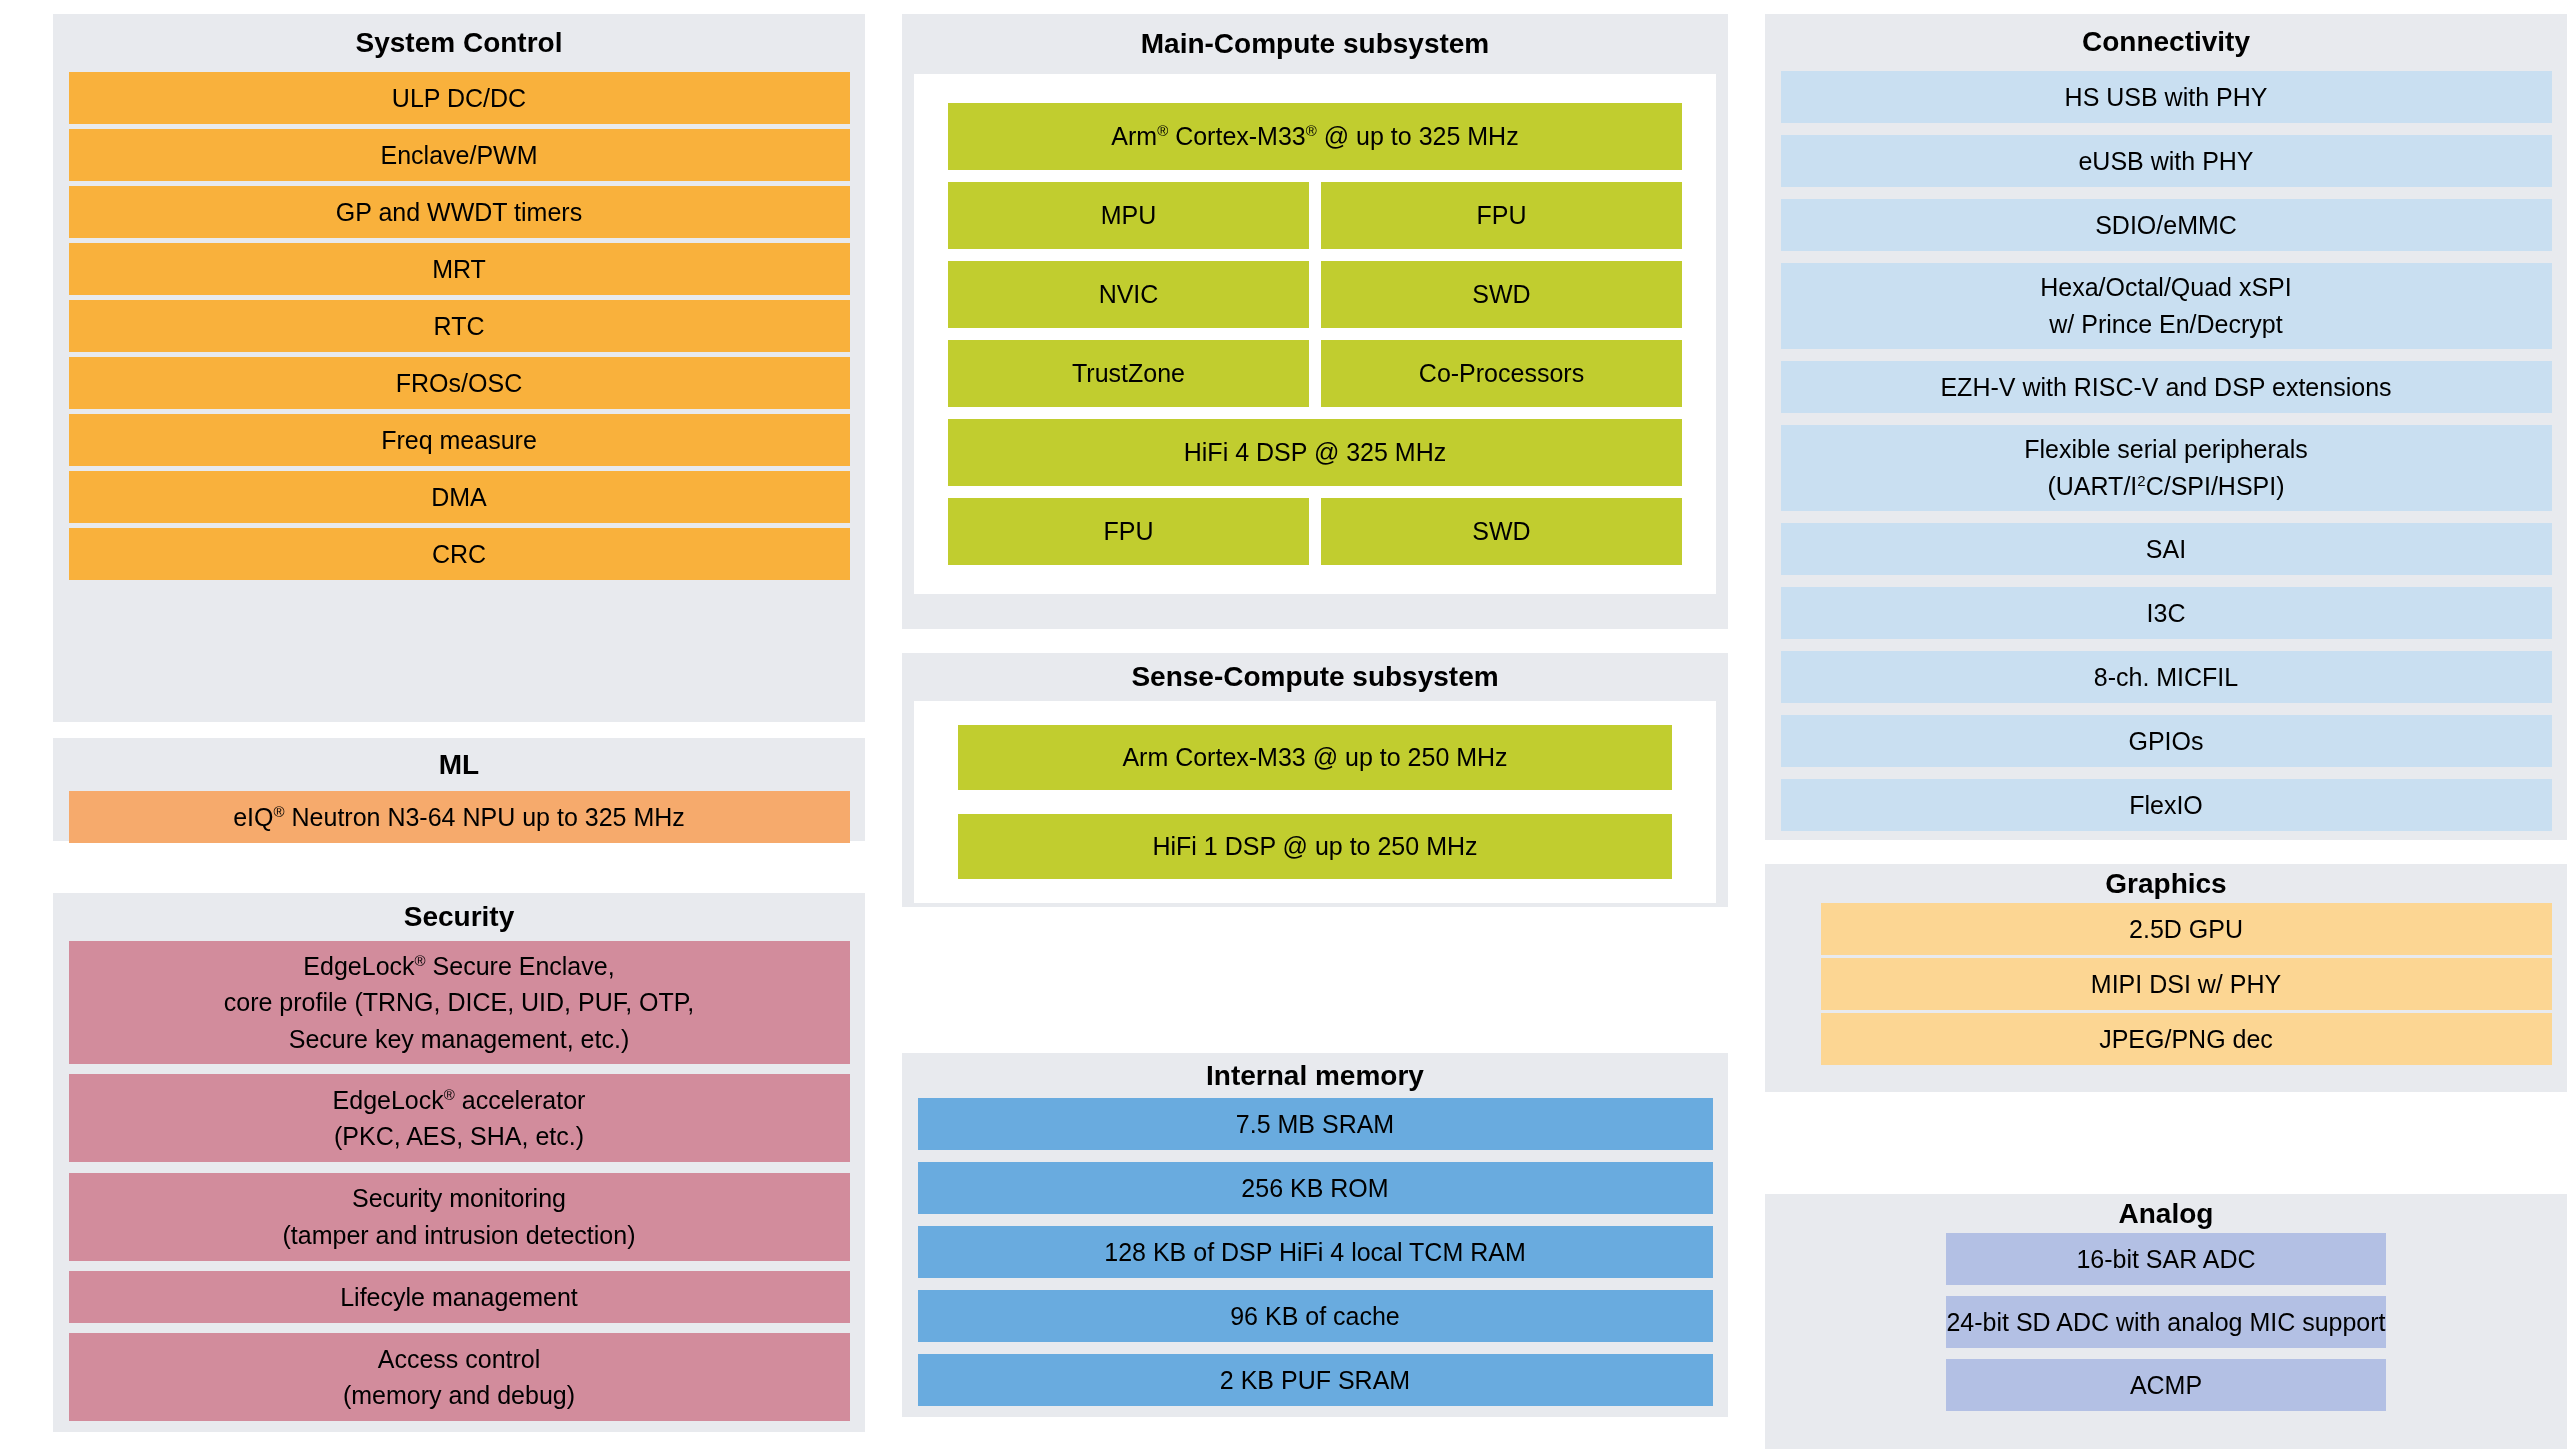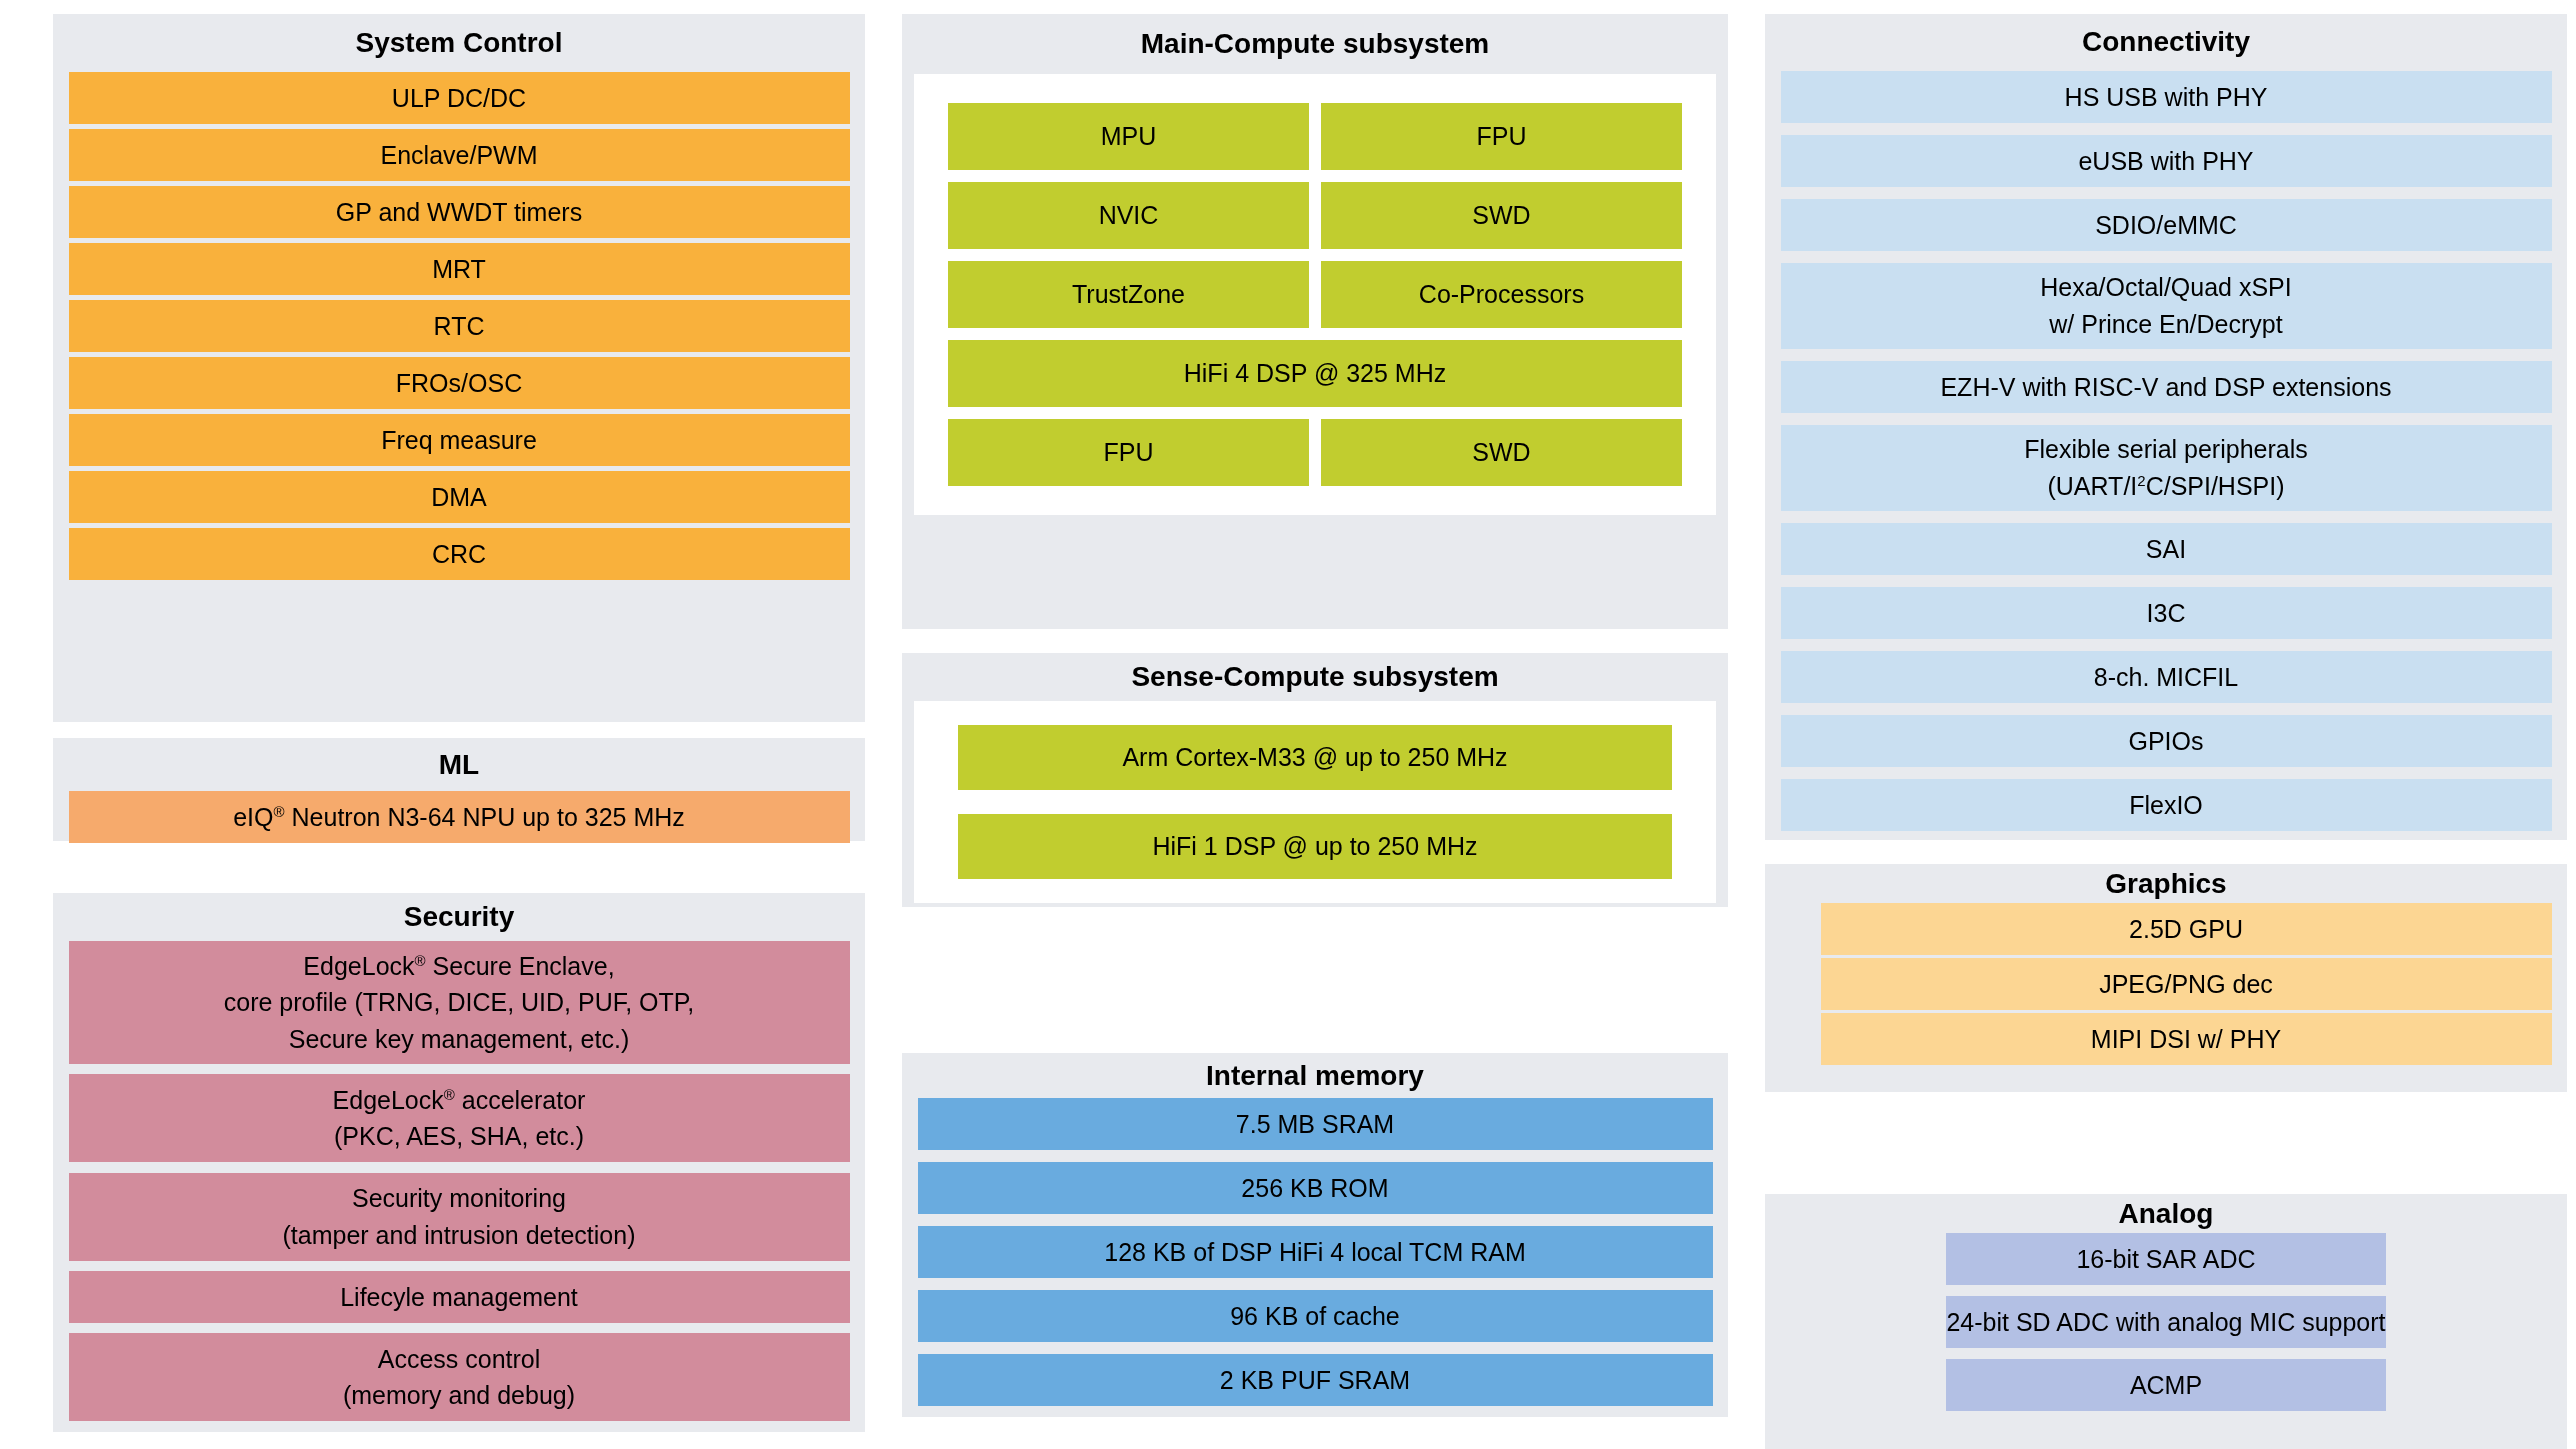--- a/index.html
+++ b/index.html
@@ -100,20 +100,23 @@
     <div class="row rose h102">
         <span class="txt">Access control
 (memory and debug)</span>
       </div>
   </div>
 </div>
 
 <div class="panel" style="left:902px;top:13.7px;width:826px;height:615px;">
   <div class="panel-title" style="height:60px;">Main-Compute subsystem</div>
   <div class="whitebox" style="margin:0 12px 13.7px;padding:29px 34px;gap:12px;">
+    <div class="row green h78">
+      <span class="txt"><span>Arm</span><sup class="reg">®</sup><span> Cortex-M33</span><sup class="reg">®</sup><span> @ up to 325 MHz</span></span>
+    </div>
     <div class="grid2">
       <div class="row green h78">
           <span class="txt">MPU</span>
         </div>
       <div class="row green h78">
           <span class="txt">FPU</span>
         </div>
     </div>
     <div class="grid2">
       <div class="row green h78">
@@ -219,24 +222,24 @@
   </div>
 </div>
 
 <div class="panel" style="left:1765px;top:864px;width:802px;height:228px;">
   <div class="panel-title" style="height:39px;">Graphics</div>
   <div class="rows" style="gap:3px;padding-bottom:12px;margin-left:40px;">
     <div class="row peach h60">
         <span class="txt">2.5D GPU</span>
       </div>
     <div class="row peach h60">
+        <span class="txt">MIPI DSI w/ PHY</span>
+      </div>
+    <div class="row peach h60">
         <span class="txt">JPEG/PNG dec</span>
-      </div>
-    <div class="row peach h60">
-        <span class="txt">MIPI DSI w/ PHY</span>
       </div>
   </div>
 </div>
 
 <div class="panel" style="left:1765px;top:1194px;width:802px;height:291px;align-items:center;">
   <div class="panel-title" style="height:39px;">Analog</div>
   <div class="rows" style="gap:11px;padding-bottom:12px;">
     <div class="row lav h60">
         <span class="txt">16-bit SAR ADC</span>
       </div>

